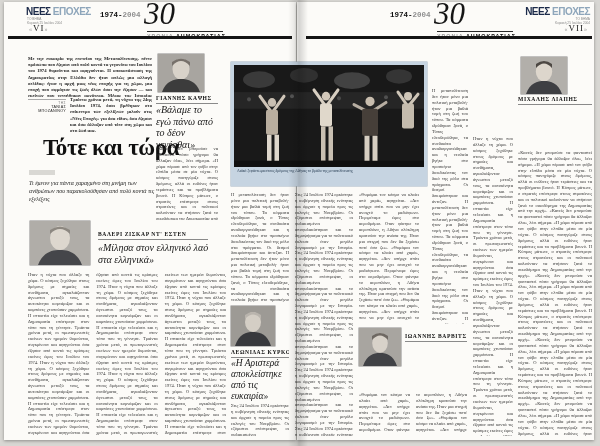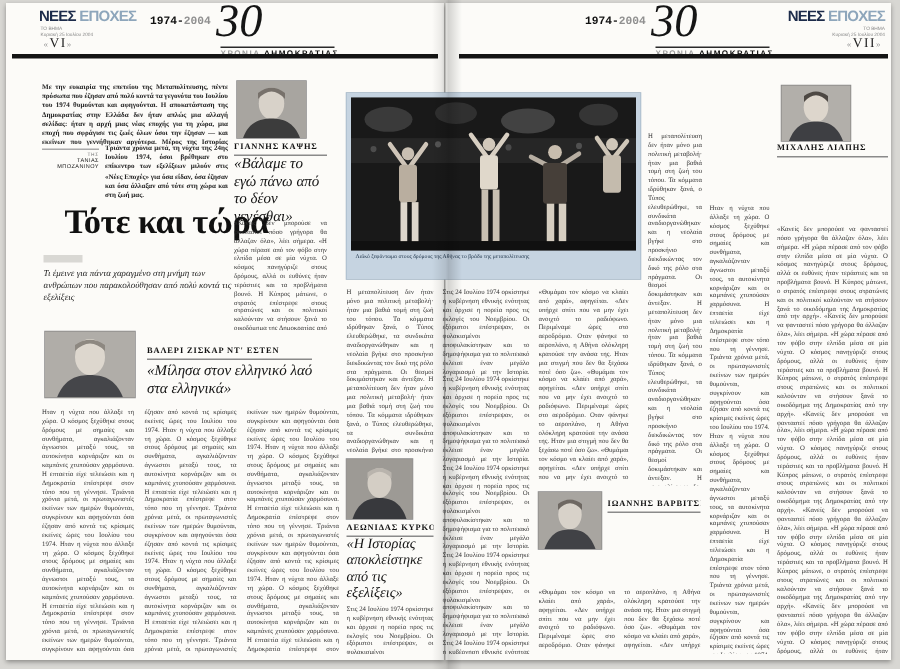--- a/index.html
+++ b/index.html
@@ -173,21 +173,21 @@
 
   <div class="abs portrait" style="left:231px;top:306px;width:44px;height:40px;">
     <svg viewBox="0 0 44 40" preserveAspectRatio="none">
         <rect width="44" height="40" fill="#9d9a95"></rect>
         <ellipse cx="22" cy="16" rx="8" ry="10" fill="#d4cec5"></ellipse>
         <path d="M14,13 Q22,4 30,13 L30,9 Q22,3 14,9 Z" fill="#b9b4ad"></path>
         <path d="M4,40 C8,28 15,26 22,26 C29,26 36,28 40,40 Z" fill="#38393d"></path>
       </svg>
   </div>
   <div class="abs caps-name" style="left:231px;top:349px;width:58px;">ΛΕΩΝΙΔΑΣ ΚΥΡΚΟΣ</div>
-  <div class="abs art-head" style="left:231px;top:358px;width:58px;font-size:9.5px;">«Η Ιστορίας αποκλείστηκε από τις εξελίξεις»</div>
+  <div class="abs art-head" style="left:231px;top:358px;width:58px;font-size:9.5px;">«Η Αριστερά αποκλείστηκε από τις ευκαιρία»</div>
   <div class="abs tiny" style="left:231px;top:403px;width:58px;height:33px;">Στις 24 Ιουλίου 1974 ορκίστηκε η κυβέρνηση εθνικής ενότητας και άρχισε η πορεία προς τις εκλογές του Νοεμβρίου. Οι εξόριστοι επέστρεψαν, οι φυλακισμένοι αποφυλακίστηκαν και το δημοψήφισμα για το πολιτειακό έκλεισε έναν μεγάλο λογαριασμό με την Ιστορία. </div>
 
   <div class="abs portrait" style="left:359px;top:328px;width:42px;height:38px;">
     <svg viewBox="0 0 42 38" preserveAspectRatio="none">
         <rect width="42" height="38" fill="#a8a5a0"></rect>
         <ellipse cx="21" cy="15" rx="7.8" ry="9.8" fill="#d8d2c9"></ellipse>
         <path d="M13,12 Q21,3 29,12 L29,8 Q21,2 13,8 Z" fill="#6e6862"></path>
         <path d="M4,38 C8,27 14,25 21,25 C28,25 34,27 38,38 Z" fill="#414246"></path>
       </svg>
   </div>

